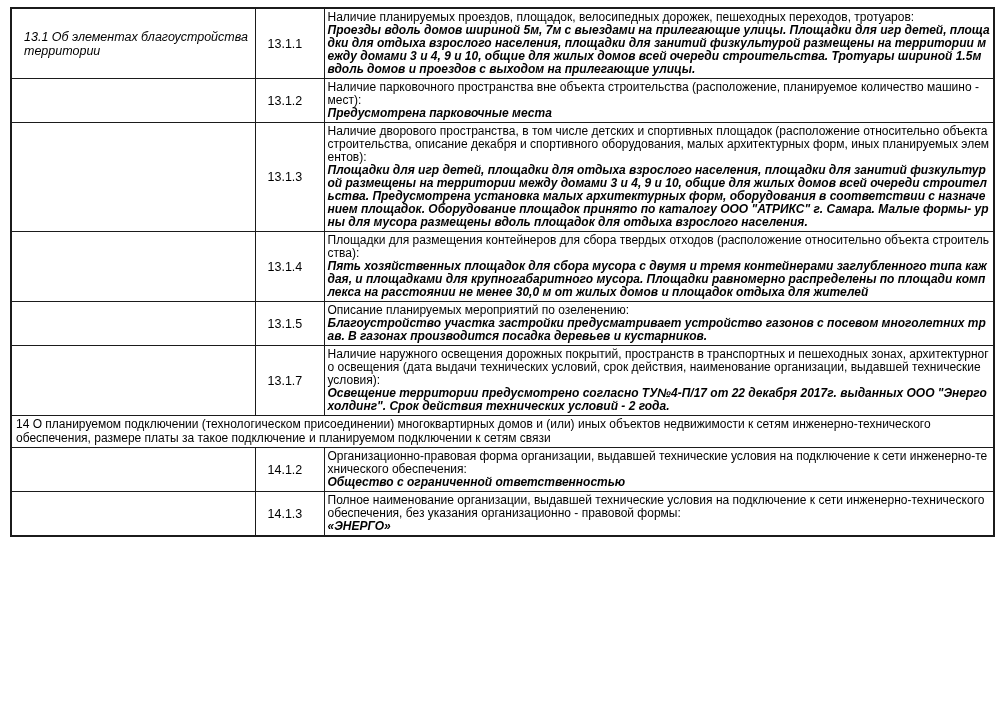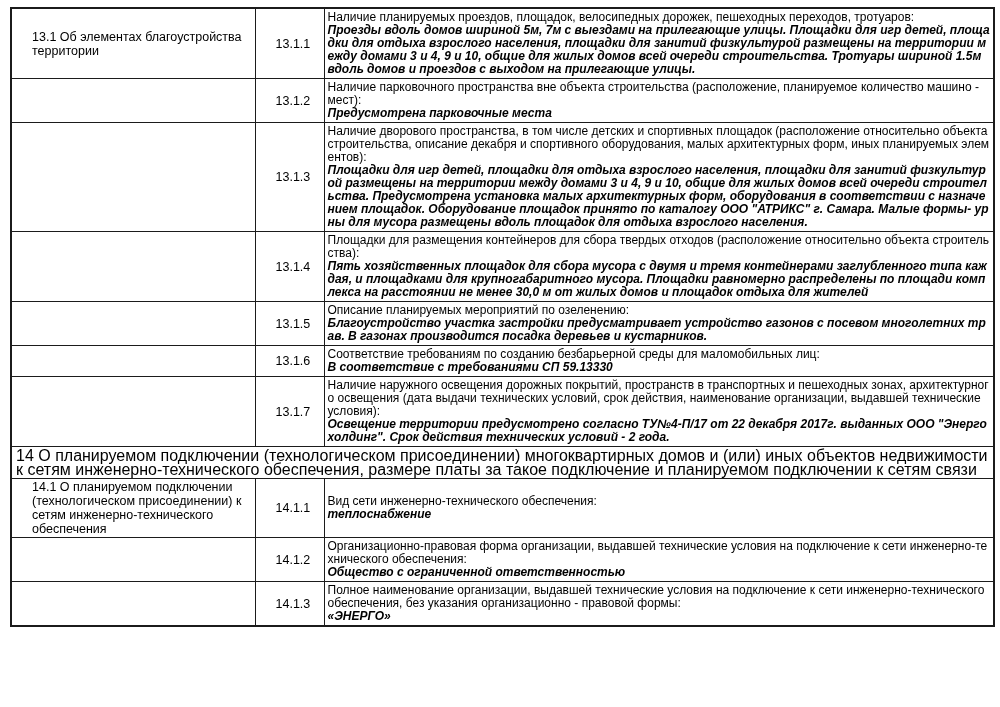--- a/index.html
+++ b/index.html
@@ -16,37 +16,38 @@
     border:2px solid #1b1b1b;
   }
   td{
     border:1px solid #1b1b1b;
     vertical-align:middle;
     padding:1px 3px;
   }
   td.label{
     font-size:12.5px;
     line-height:14px;
-    padding-left:20px;
+    padding-left:12px;
+    font-style:italic;
   }
   td.num{
     font-size:12.5px;
     line-height:14px;
-    padding-left:20px;
+    padding-left:12px;
   }
   td.content{
     font-size:12px;
     line-height:13px;
     padding:2px 3px;
     margin-top:20px;
   }
   td.content .q{font-weight:normal;word-break:break-all;}
   td.content .a{font-weight:bold;word-break:break-all;font-style:italic;}
   td.section{
-    font-size:16px;
+    font-size:12px;
     line-height:13.5px;
     padding:2px 4px;
     font-weight:normal;
   }
 </style>
 </head>
 <body>
 
 <div class="page">
   <table class="decl">
@@ -95,51 +96,35 @@
 
       <tr>
         <td class="label"></td>
         <td class="num">13.1.5</td>
         <td class="content">
           <div class="q">Описание планируемых мероприятий по озеленению:</div>
           <div class="a">Благоустройство участка застройки предусматривает устройство газонов с посевом многолетних трав. В газонах производится посадка деревьев и кустарников.</div>
         </td>
       </tr>
 
-      <tr>
-        <td class="label"></td>
-        <td class="num">13.1.6</td>
-        <td class="content">
-          <div class="q">Соответствие требованиям по созданию безбарьерной среды для маломобильных лиц:</div>
-          <div class="a">В соответствие с требованиями СП 59.13330</div>
-        </td>
-      </tr>
 
       <tr>
         <td class="label"></td>
         <td class="num">13.1.7</td>
         <td class="content">
           <div class="q">Наличие наружного освещения дорожных покрытий, пространств в транспортных и пешеходных зонах, архитектурного освещения (дата выдачи технических условий, срок действия, наименование организации, выдавшей технические условия):</div>
           <div class="a">Освещение территории предусмотрено согласно ТУ№4-П/17 от 22 декабря 2017г. выданных ООО "Энергохолдинг". Срок действия технических условий - 2 года.</div>
         </td>
       </tr>
 
 
       <tr>
         <td class="section" colspan="3">14 О планируемом подключении (технологическом присоединении) многоквартирных домов и (или) иных объектов недвижимости к сетям инженерно-технического обеспечения, размере платы за такое подключение и планируемом подключении к сетям связи</td>
       </tr>
 
-      <tr>
-        <td class="label">14.1 О планируемом подключении (технологическом присоединении) к сетям инженерно-технического обеспечения</td>
-        <td class="num">14.1.1</td>
-        <td class="content">
-          <div class="q">Вид сети инженерно-технического обеспечения:</div>
-          <div class="a">теплоснабжение</div>
-        </td>
-      </tr>
 
       <tr>
         <td class="label"></td>
         <td class="num">14.1.2</td>
         <td class="content">
           <div class="q">Организационно-правовая форма организации, выдавшей технические условия на подключение к сети инженерно-технического обеспечения:</div>
           <div class="a">Общество с ограниченной ответственностью</div>
         </td>
       </tr>
 

